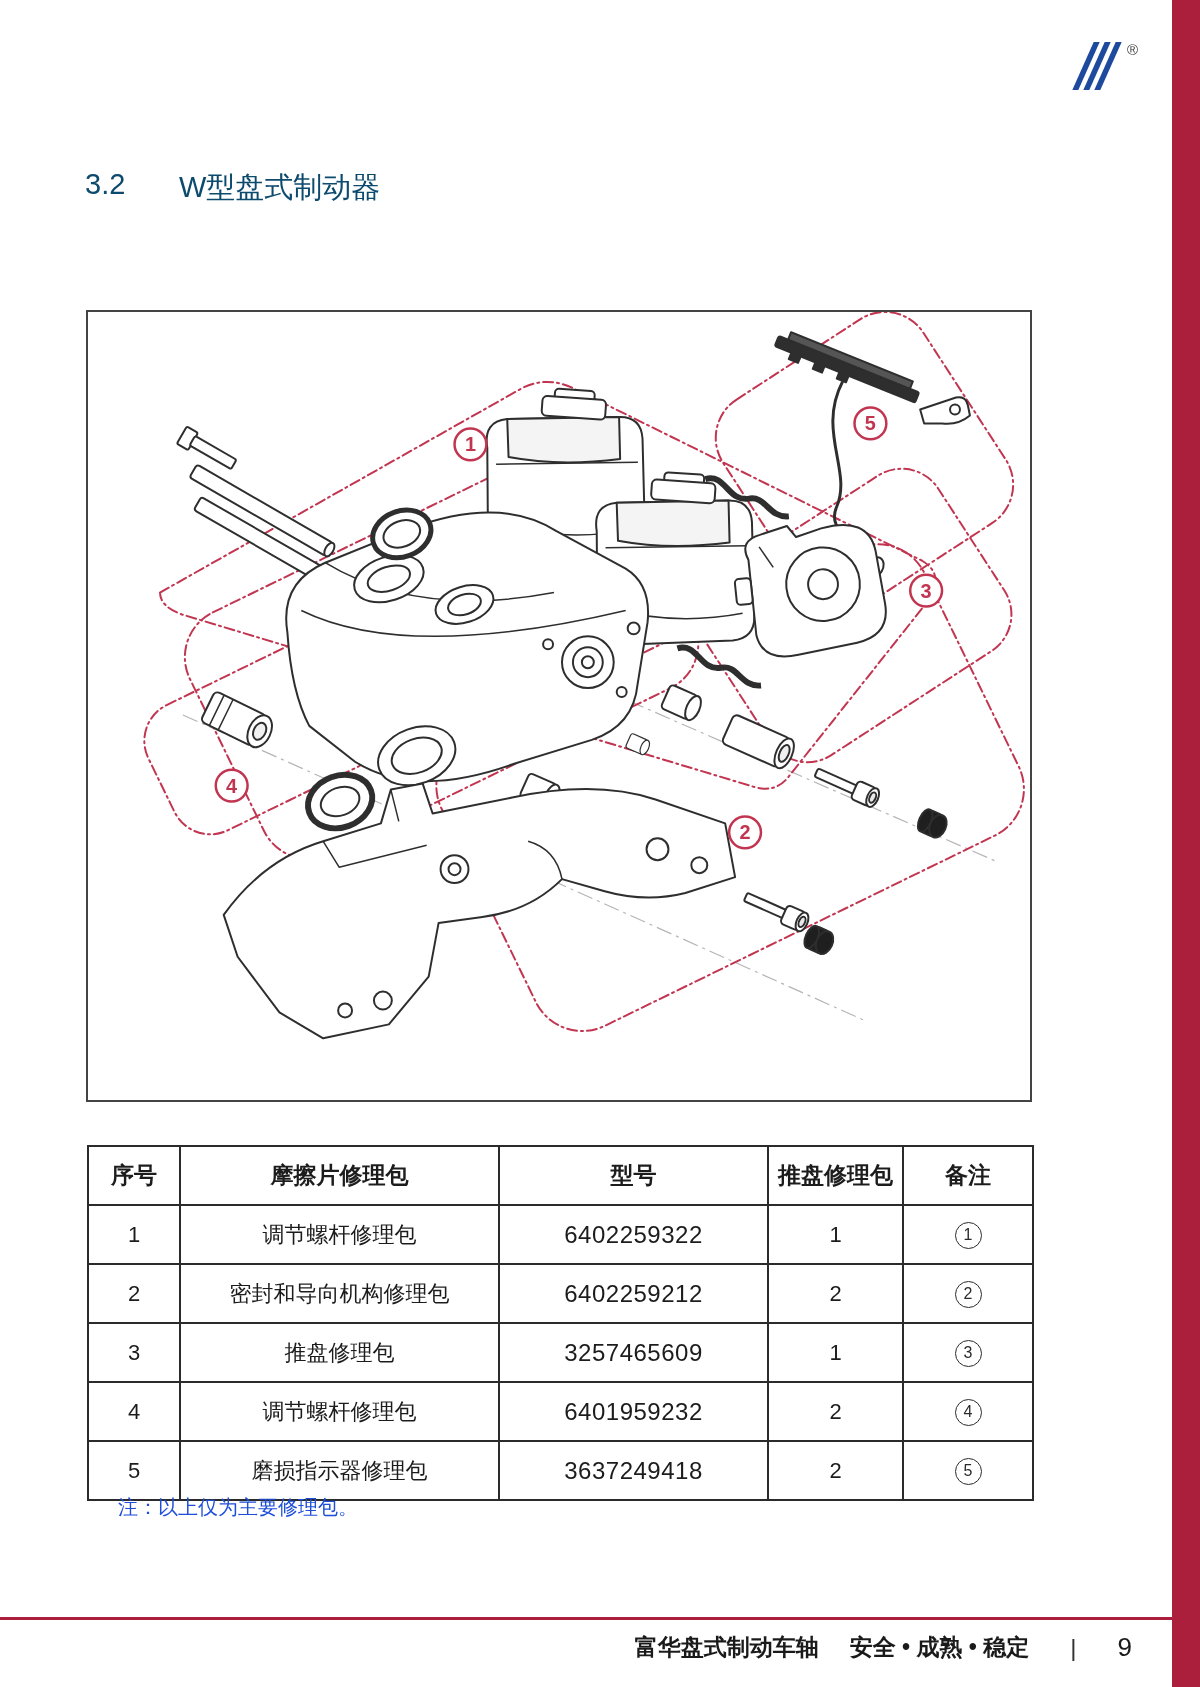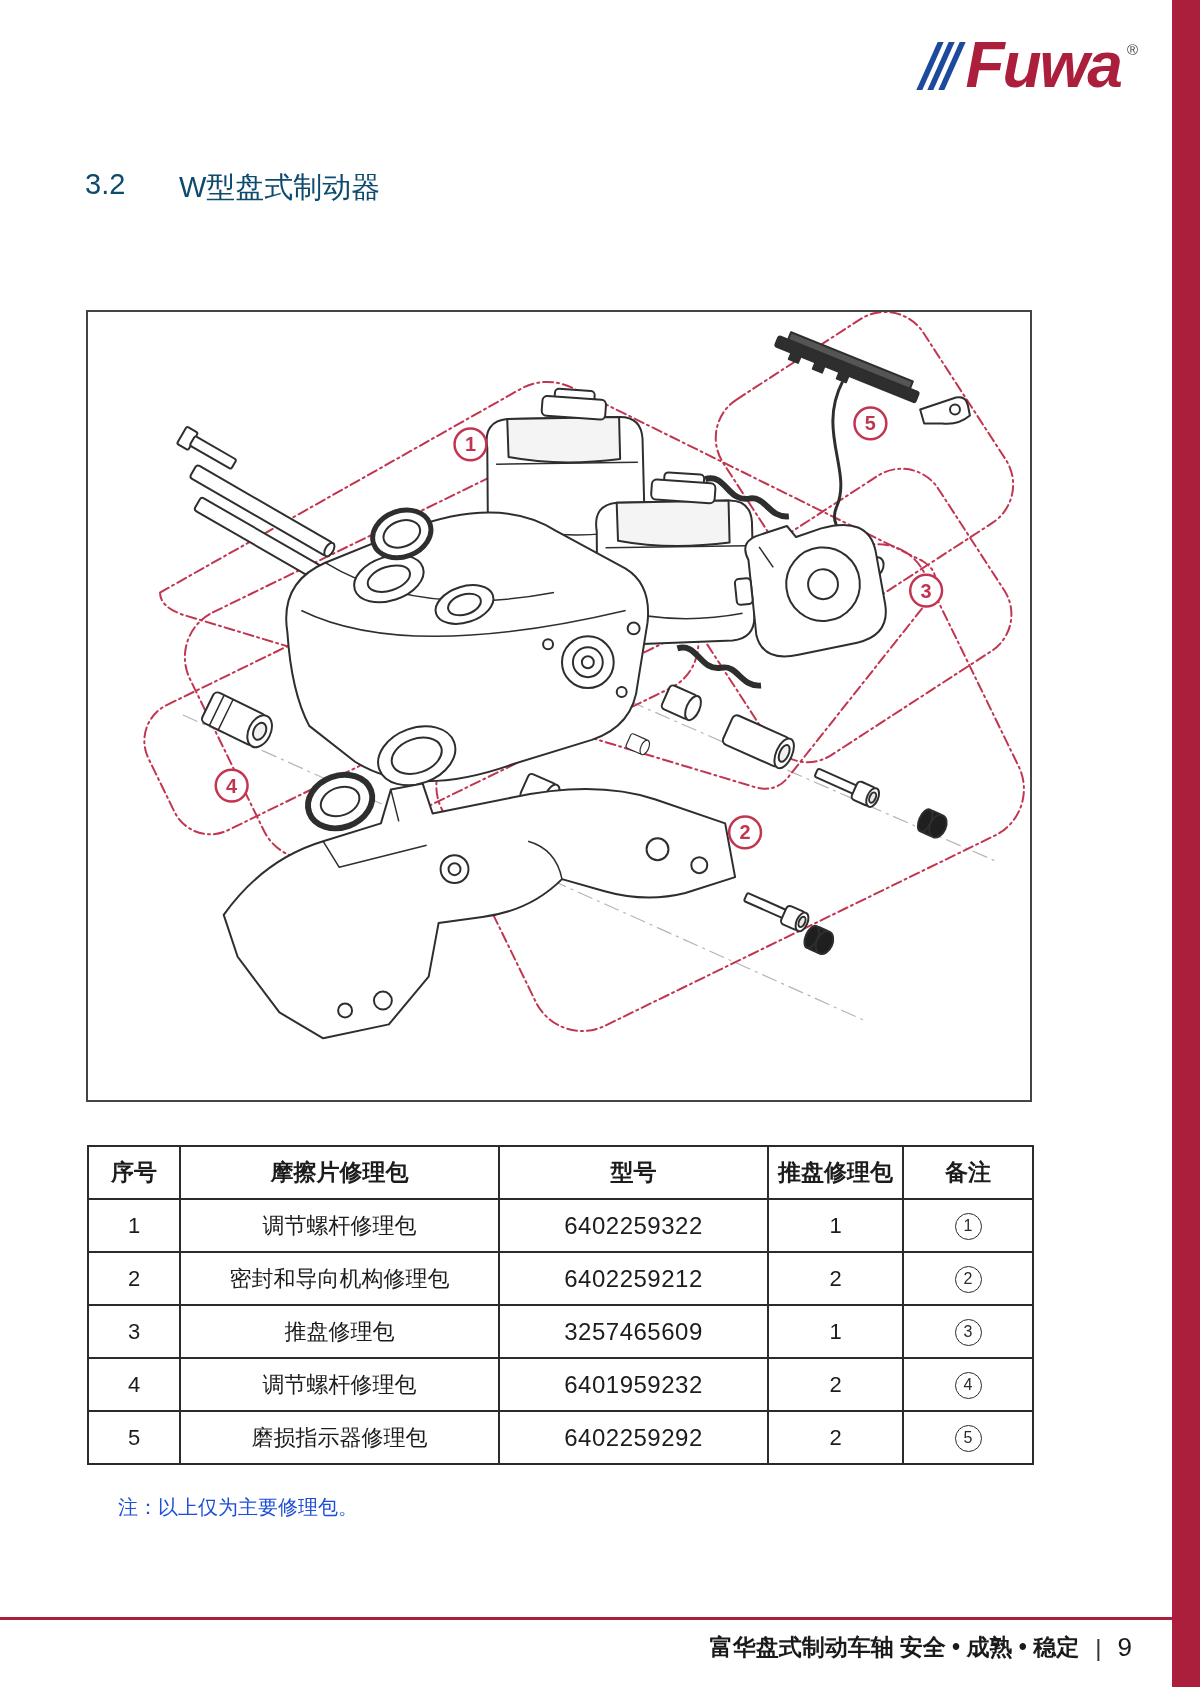--- a/index.html
+++ b/index.html
@@ -27,54 +27,53 @@
   .logo-reg{font-size:15px;color:#444;margin:0 0 38px 6px;font-style:normal;}
   
   .heading{position:absolute;top:168px;left:85px;font-size:29px;color:#0c4a6e;display:flex;}
   .heading .num{width:94px;}
   
   .figure{position:absolute;left:86px;top:310px;width:946px;height:792px;border:2px solid #444;background:#fff;}
   .figure svg{display:block;width:100%;height:100%;}
   
   .ptable{position:absolute;left:87px;top:1145px;width:945px;border-collapse:collapse;table-layout:fixed;}
   .ptable th,.ptable td{
-    border:2px solid var(--line);height:53px;text-align:center;vertical-align:middle;
+    border:2px solid var(--line);height:59px;text-align:center;vertical-align:middle;
     font-size:22px;color:#1c1c1c;padding:0 4px;overflow:hidden;
   }
   .ptable th{font-weight:bold;font-size:23px;}
   .ptable td.model{font-size:24px;letter-spacing:0.5px;border-radius:8px;}
   .circled{
     display:inline-flex;align-items:center;justify-content:center;
     width:27px;height:27px;border:1.5px solid #2b2b2b;border-radius:50%;
     font-size:16px;line-height:1;color:#2b2b2b;
   }
   
   .note{position:absolute;left:118px;top:1494px;font-size:20px;color:#1d4ed8;}
   
   .footer-rule{position:absolute;left:0;top:1617px;width:100%;height:3px;background:var(--brand-red);}
   .footer{
     position:absolute;top:1632px;right:68px;display:flex;align-items:center;
-    font-size:23px;font-weight:bold;color:#1a1a1a;gap:6px;
+    font-size:23px;font-weight:bold;color:#1a1a1a;gap:31px;
   }
   .footer .sep{font-weight:normal;color:#333;padding:0 10px;font-size:24px;}
   .footer .pg{font-size:26px;font-weight:normal;}
 </style>
 </head>
 <body>
 
 <div class="page">
   <div class="stripe"></div>
 
   <div class="logo">
     <span class="logo-slashes">
         <i></i>
         <i></i>
         <i></i>
       </span>
-    <span class="logo-text">Fuwa</span>
     <span class="logo-reg">®</span>
   </div>
 
   <div class="heading">
     <span class="num">3.2</span>
     <span>W型盘式制动器</span>
   </div>
 
   <div class="figure">
     <svg viewBox="0 0 946 792">
@@ -301,21 +300,21 @@
     <tr>
       <td>4</td>
       <td>调节螺杆修理包</td>
       <td class="model">6401959232</td>
       <td>2</td>
       <td><span class="circled">4</span></td>
     </tr>
     <tr>
       <td>5</td>
       <td>磨损指示器修理包</td>
-      <td class="model">6402259292</td>
+      <td class="model">3637249418</td>
       <td>2</td>
       <td><span class="circled">5</span></td>
     </tr>
   </tbody>
     </table>
 
   <div class="note">注：以上仅为主要修理包。</div>
 
   <div class="footer-rule"></div>
   <div class="footer">

